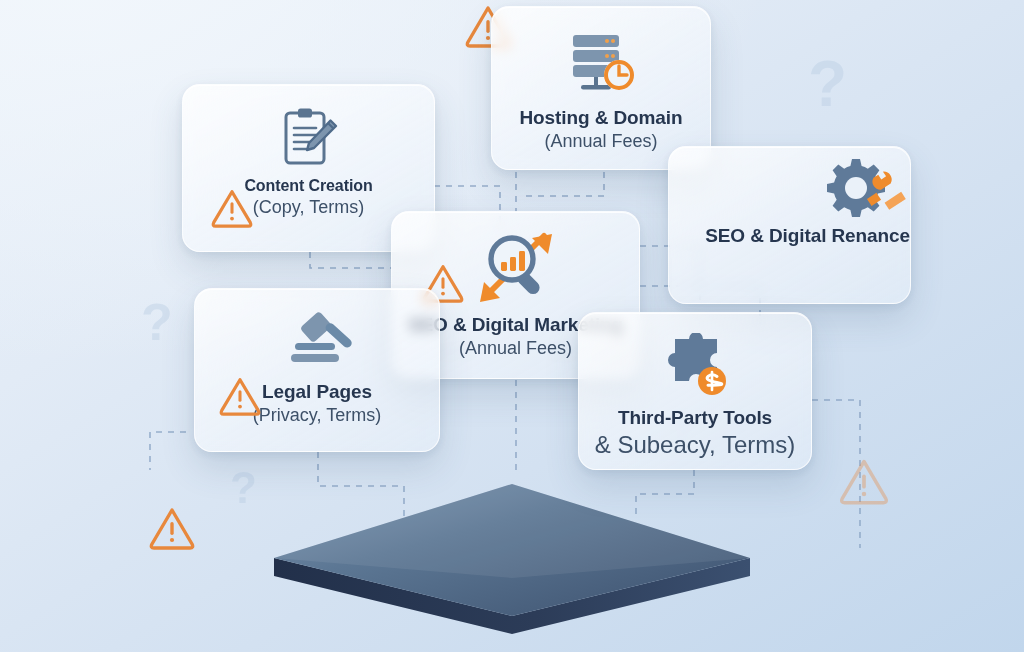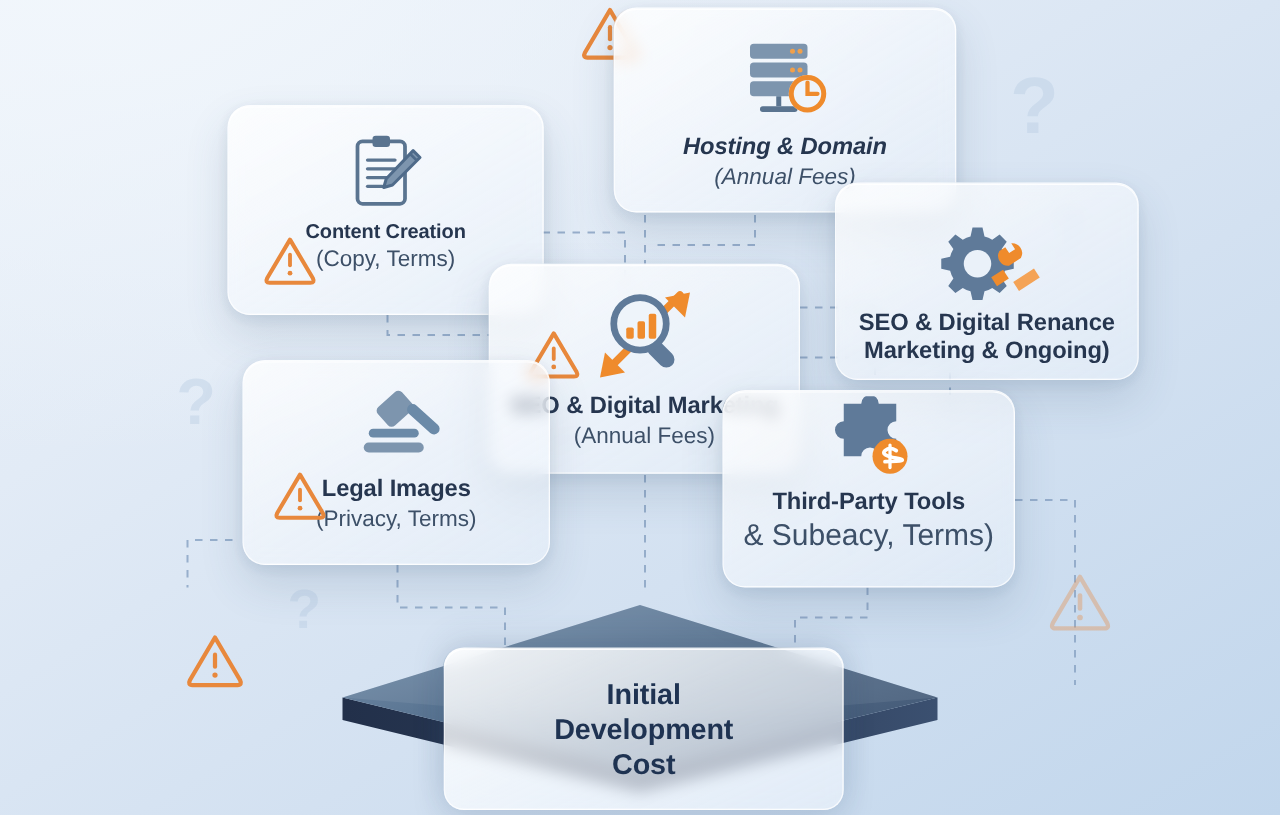--- a/index.html
+++ b/index.html
@@ -54,43 +54,43 @@
   .badge{position:absolute;}
   .badge svg{display:block;width:100%;height:100%;}
 
   
   #card-content{left:182px;top:84px;width:253px;height:168px;padding-top:22px;}
   #card-content .icon{margin-bottom:8px;}
   #card-content .ctitle{font-size:16px;}
   #card-content .csub{font-size:18px;margin-top:2px;}
   #card-content .badge{left:26px;top:100px;width:46px;height:46px;}
 
-  #card-hosting{left:491px;top:6px;width:274px;height:164px;padding-top:24px;font-style:italic;}
+  #card-hosting{left:491px;top:6px;width:220px;height:164px;padding-top:24px;}
   #card-hosting .icon{margin-bottom:10px;}
   #card-hosting .ctitle{font-size:19px;}
   #card-hosting .csub{font-size:18px;margin-top:2px;}
 
-  #card-seo-right{left:668px;top:146px;width:243px;height:158px;padding-top:33px;}
+  #card-seo-right{left:668px;top:146px;width:243px;height:158px;padding-top:10px;align-items:flex-end;}
   #card-seo-right .icon{margin-bottom:6px;}
   #card-seo-right .ctitle{font-size:19px;line-height:22px;}
   #card-seo-right .ctitle .l2{display:block;}
 
   #card-seo-center{left:391px;top:211px;width:249px;height:168px;padding-top:20px;}
   #card-seo-center .icon{margin-bottom:8px;}
   #card-seo-center .ctitle{font-size:19px;}
   #card-seo-center .csub{font-size:18px;margin-top:2px;}
   #card-seo-center .badge{left:28px;top:48px;width:46px;height:46px;}
 
   #card-legal{left:194px;top:288px;width:246px;height:164px;padding-top:22px;}
   #card-legal .icon{margin-bottom:10px;}
   #card-legal .ctitle{font-size:19px;}
   #card-legal .csub{font-size:18px;margin-top:2px;}
   #card-legal .badge{left:22px;top:84px;width:46px;height:46px;}
 
-  #card-tools{left:578px;top:312px;width:234px;height:158px;padding-top:4px;}
+  #card-tools{left:578px;top:312px;width:234px;height:158px;padding-top:20px;}
   #card-tools .icon{margin-bottom:8px;}
   #card-tools .ctitle{font-size:19px;}
   #card-tools .csub{font-size:24px;margin-top:2px;}
 
   #card-initial{
     left:355px;top:518px;width:320px;height:130px;border-radius:16px;
     justify-content:center;
     background:linear-gradient(155deg,rgba(255,255,255,.88) 0%,rgba(249,252,255,.72) 50%,rgba(238,244,252,.64) 100%);
     box-shadow:0 -6px 26px rgba(56,84,120,.14),0 10px 26px rgba(56,84,120,.14),
                inset 0 1px 0 rgba(255,255,255,.9);
@@ -240,21 +240,20 @@
         <circle cx="38" cy="31" r="11" fill="#eaf1f9"></circle>
         <g transform="translate(52,18) rotate(12)">
           <path d="M4 22 L22 4 a8 8 0 0 0 -10-10 l4 4 -4 4 -4-4 -4 4 a8 8 0 0 0 10 10 Z" fill="#ef8b2c"></path>
           <path d="M20 24 L34 10 l6 6 -14 14 z" fill="#f4a356"></path>
           <path d="M2 24 l6 6 8-8 -6-6 z" fill="#ef8b2c"></path>
         </g>
       </svg>
     </span>
     <div class="ctitle">
       <span class="l1">SEO &amp; Digital Renance</span>
-      <span class="l2">Marketing &amp; Ongoing)</span>
     </div>
   </div>
 
   <div class="card" id="card-seo-center">
     <span class="icon">
       <svg width="84" height="74" viewBox="0 0 84 74">
         <path d="M14 62 L30 46" stroke="#ef8b2c" stroke-width="6" stroke-linecap="round"></path>
         <path d="M6 70 L10 50 L26 66 Z" fill="#ef8b2c"></path>
         <path d="M54 20 L70 4" stroke="#ef8b2c" stroke-width="6" stroke-linecap="round"></path>
         <path d="M78 2 L74 22 L58 6 Z" fill="#ef8b2c"></path>
@@ -280,21 +279,21 @@
 
   <div class="card" id="card-legal">
     <span class="icon">
       <svg width="88" height="60" viewBox="0 0 88 60">
         <rect x="30" y="6" width="26" height="20" rx="4" transform="rotate(-42 43 16)" fill="#7d95ae"></rect>
         <rect x="50" y="20" width="32" height="9" rx="4.5" transform="rotate(42 66 24)" fill="#6b8aa8"></rect>
         <rect x="22" y="32" width="40" height="7" rx="3.5" fill="#6b8aa8"></rect>
         <rect x="18" y="43" width="48" height="8" rx="4" fill="#7d95ae"></rect>
       </svg>
     </span>
-    <div class="ctitle">Legal Images</div>
+    <div class="ctitle">Legal Pages</div>
     <div class="csub">(Privacy, Terms)</div>
     <span class="badge">
       <svg viewBox="0 0 48 48">
           <path d="M24 7 L43 39 Q45 43 41 43 L7 43 Q3 43 5 39 Z" fill="none" stroke="#e8883c" stroke-width="3.4" stroke-linejoin="round"></path>
           <rect x="22.4" y="18" width="3.2" height="12" rx="1.6" fill="#e8883c"></rect>
           <circle cx="24" cy="35" r="2" fill="#e8883c"></circle>
         </svg>
     </span>
   </div>
 
@@ -304,21 +303,14 @@
         <path d="M20 6 h14 a7 7 0 0 1 14 0 h14 v14 a7 7 0 0 0 0 14 v14 H48 a7 7 0 0 0 -14 0 H20 V34 a7 7 0 0 1 0-14 Z" fill="#5f7a99"></path>
         <circle cx="57" cy="48" r="14" fill="#ef8b2c"></circle>
         <path d="M57 39 v18" stroke="#fff" stroke-width="2.6" stroke-linecap="round"></path>
         <path d="M62 43.5 q-5-3.5-9 0 t 9 6 t -9 2.8" fill="none" stroke="#fff" stroke-width="3" stroke-linecap="round"></path>
       </svg>
     </span>
     <div class="ctitle">Third-Party Tools</div>
     <div class="csub">&amp; Subeacy, Terms)</div>
   </div>
 
-  <div class="card" id="card-initial">
-    <div class="ctitle">
-      <span>Initial</span><br>
-      <span>Development</span><br>
-      <span>Cost</span>
-    </div>
-  </div>
 
 </div>
 
 </body></html>

